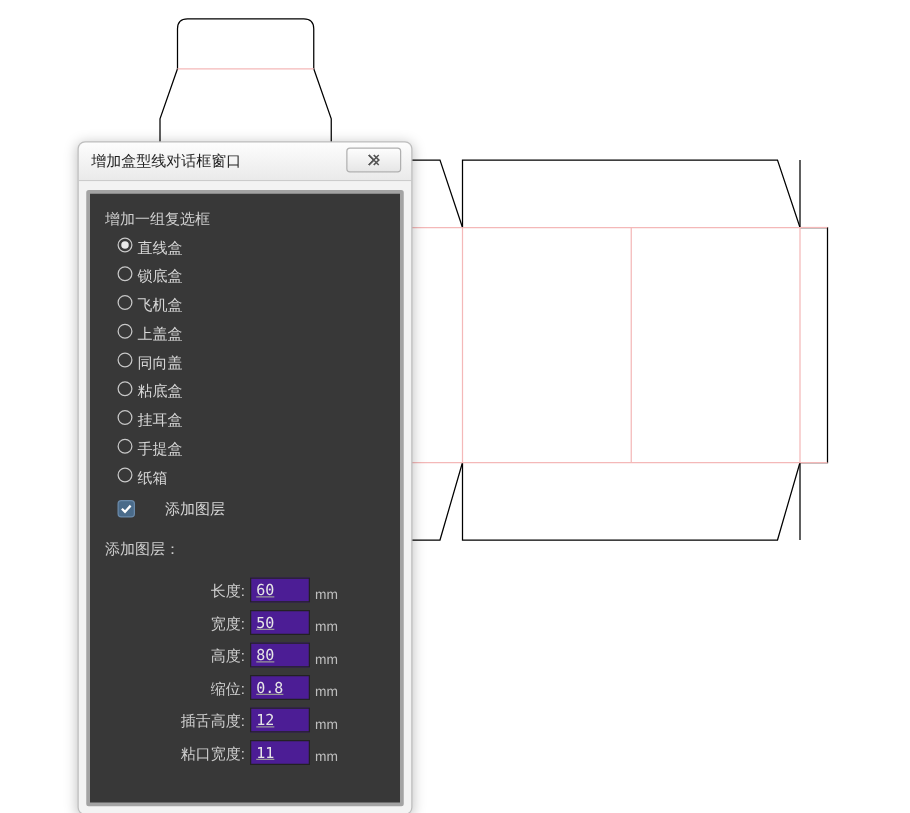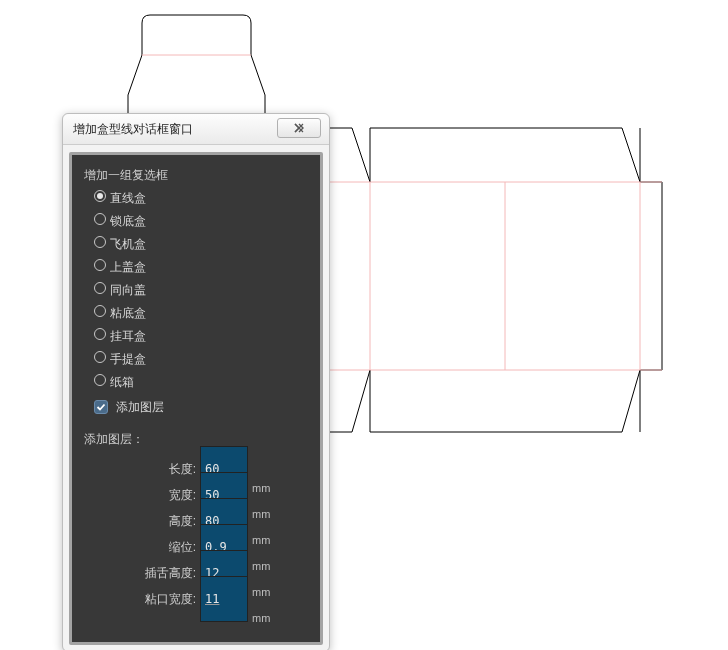--- a/index.html
+++ b/index.html
@@ -88,21 +88,21 @@
   .radio-inner {
     width: 6px; height: 6px;
     border-radius: 50%;
     background: #e8e8e8;
     display: none;
   }
   .radio-row.selected .radio-inner { display:block; }
 
   .check-row {
     display: flex; align-items: center;
-    gap: 8px;
+    gap: 24px;
     margin: 0 0 3px 10px;
     height: 20px;
     cursor: pointer;
     font-family: Liberation Mono, monospace;
   }
   .checkbox {
     width: 14px; height: 14px;
     border-radius: 3px;
     background: #4a6b8a;
     border: 1px solid #6a8aaa;
@@ -111,40 +111,40 @@
   }
   .checkbox svg { display:block; }
 
   .spec-label {
     margin-top: 14px;
     margin-bottom: 8px;
     color: #cfcfcf;
   }
   .spec-row {
     display: flex;
-    align-items: center;
+    align-items: flex-end;
     justify-content: flex-end;
     height: 26px;
     gap: 4px;
     padding-right: 38px;
   }
   .spec-row .lbl {
     color: #d0d0d0;
     text-align: right;
     font-size: 12px;
   }
   .spec-input {
     width: 38px;
     height: 18px;
-    background: #0c4a6e;
+    background: #4c1d95;
     border: 1px solid #222;
     color: #e6e6e6;
     font-family: monospace;
     font-size: 12px;
-    padding: 13px 4px;
+    padding: 0 4px;
     line-height: 18px;
     text-decoration: underline;
     text-decoration-color: #999;
     box-sizing: content-box;
   }
   .unit {
     color: #bfbfbf;
     font-size: 11px;
     width: 18px;
     text-align: left;
@@ -281,21 +281,21 @@
           <div class="spec-input">50</div>
           <span class="unit">mm</span>
         </div>
         <div class="spec-row">
           <span class="lbl">高度:</span>
           <div class="spec-input">80</div>
           <span class="unit">mm</span>
         </div>
         <div class="spec-row">
           <span class="lbl">缩位:</span>
-          <div class="spec-input">0.9</div>
+          <div class="spec-input">0.8</div>
           <span class="unit">mm</span>
         </div>
         <div class="spec-row">
           <span class="lbl">插舌高度:</span>
           <div class="spec-input">12</div>
           <span class="unit">mm</span>
         </div>
         <div class="spec-row">
           <span class="lbl">粘口宽度:</span>
           <div class="spec-input">11</div>

